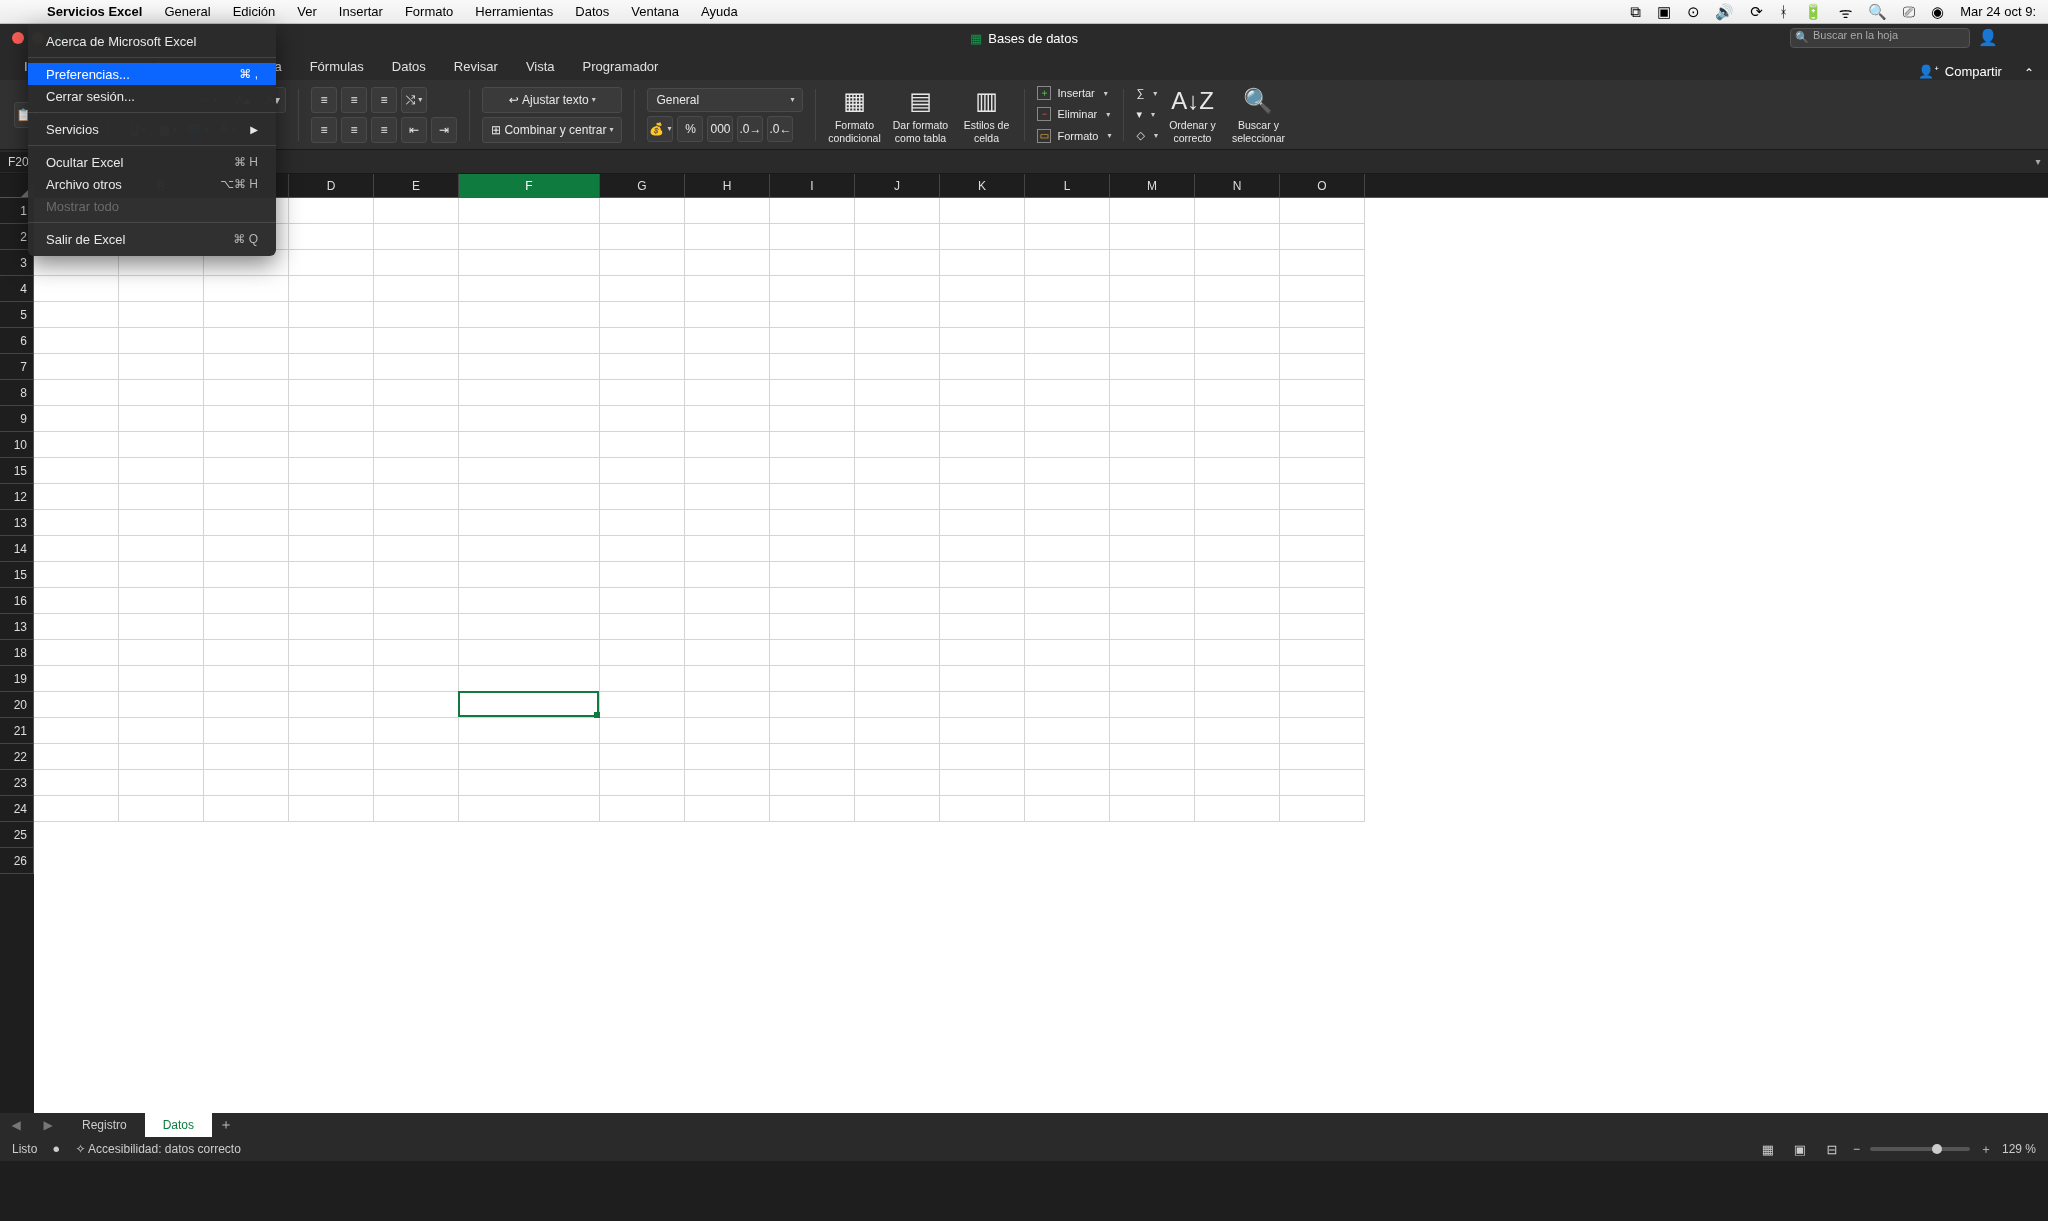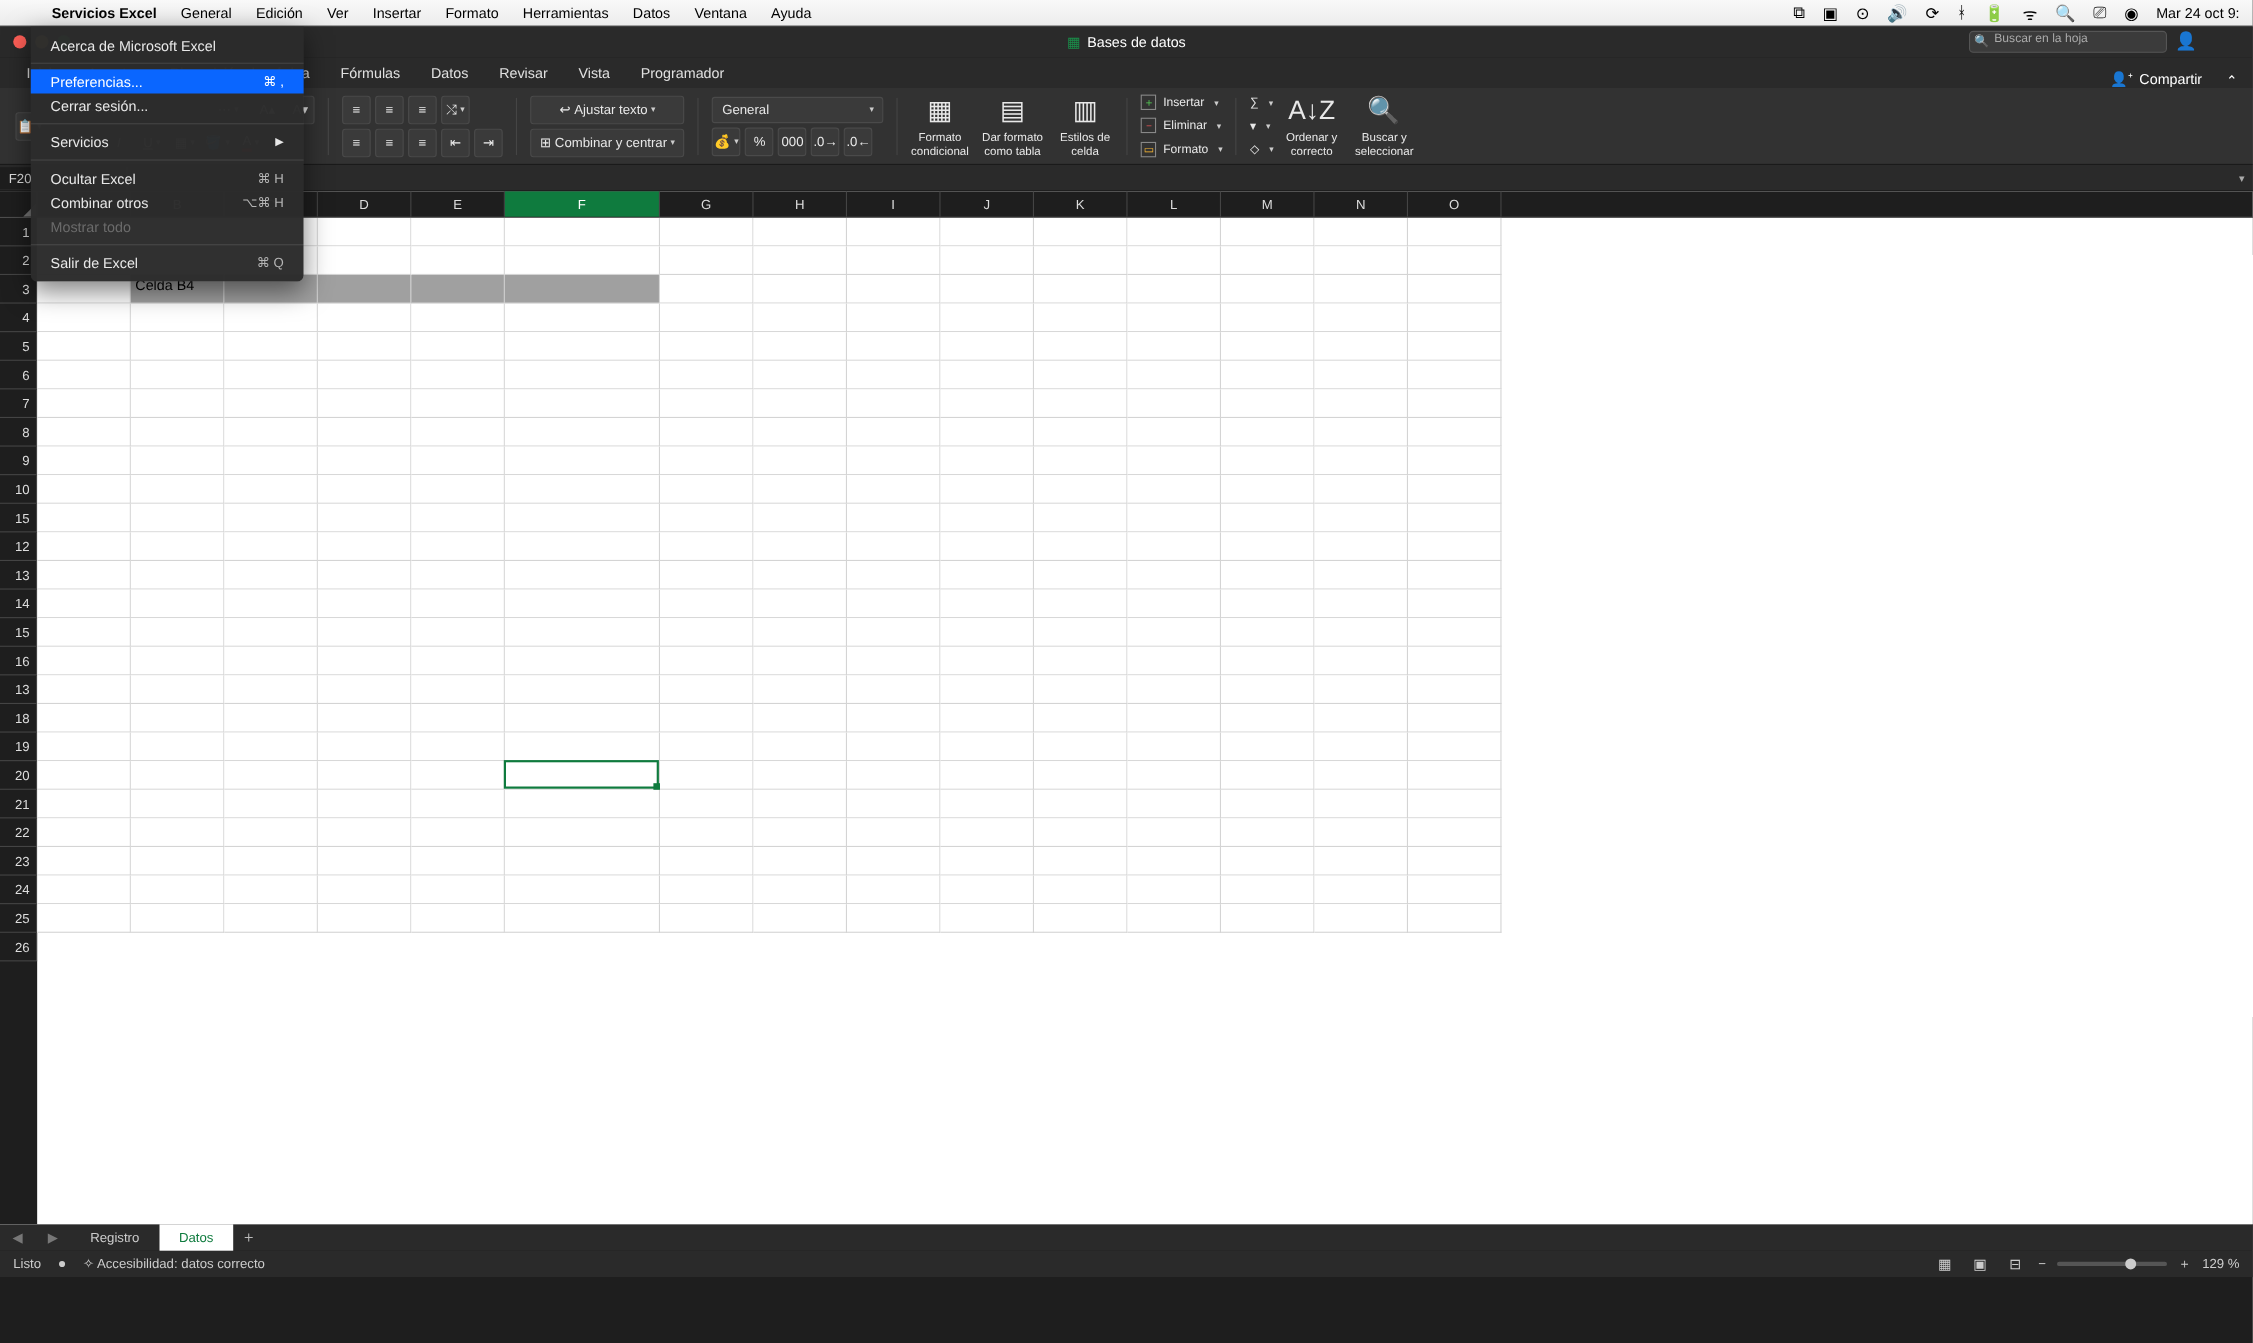--- a/index.html
+++ b/index.html
@@ -141,21 +141,21 @@
   <div class="app-menu-item">
     <span>Servicios</span>
       <span class="submenu-arrow">▶</span>
   </div>
   <div class="app-menu-sep"></div>
   <div class="app-menu-item">
     <span>Ocultar Excel</span>
       <span class="menu-shortcut">⌘ H</span>
   </div>
   <div class="app-menu-item">
-    <span>Combinar otros</span>
+    <span>Archivo otros</span>
       <span class="menu-shortcut">⌥⌘ H</span>
   </div>
   <div class="app-menu-item disabled">
       <span>Mostrar todo</span>
     </div>
   <div class="app-menu-sep"></div>
   <div class="app-menu-item">
     <span>Salir de Excel</span>
       <span class="menu-shortcut">⌘ Q</span>
   </div>
@@ -404,37 +404,20 @@
           <div class="cell" style="width: 85px;"></div>
           <div class="cell" style="width: 85px;"></div>
           <div class="cell" style="width: 85px;"></div>
           <div class="cell" style="width: 85px;"></div>
           <div class="cell" style="width: 85px;"></div>
           <div class="cell" style="width: 85px;"></div>
           <div class="cell" style="width: 85px;"></div>
         </div>
         <div class="row">
           <div class="cell" style="width: 85px;"></div>
-          <div class="cell shade" style="width: 85px;">Celda B4</div>
-          <div class="cell shade" style="width: 85px;"></div>
-          <div class="cell shade" style="width: 85px;"></div>
-          <div class="cell shade" style="width: 85px;"></div>
-          <div class="cell shade" style="width: 141px;"></div>
-          <div class="cell" style="width: 85px;"></div>
-          <div class="cell" style="width: 85px;"></div>
-          <div class="cell" style="width: 85px;"></div>
-          <div class="cell" style="width: 85px;"></div>
-          <div class="cell" style="width: 85px;"></div>
-          <div class="cell" style="width: 85px;"></div>
-          <div class="cell" style="width: 85px;"></div>
-          <div class="cell" style="width: 85px;"></div>
-          <div class="cell" style="width: 85px;"></div>
-        </div>
-        <div class="row">
-          <div class="cell" style="width: 85px;"></div>
           <div class="cell" style="width: 85px;"></div>
           <div class="cell" style="width: 85px;"></div>
           <div class="cell" style="width: 85px;"></div>
           <div class="cell" style="width: 85px;"></div>
           <div class="cell" style="width: 141px;"></div>
           <div class="cell" style="width: 85px;"></div>
           <div class="cell" style="width: 85px;"></div>
           <div class="cell" style="width: 85px;"></div>
           <div class="cell" style="width: 85px;"></div>
           <div class="cell" style="width: 85px;"></div>

